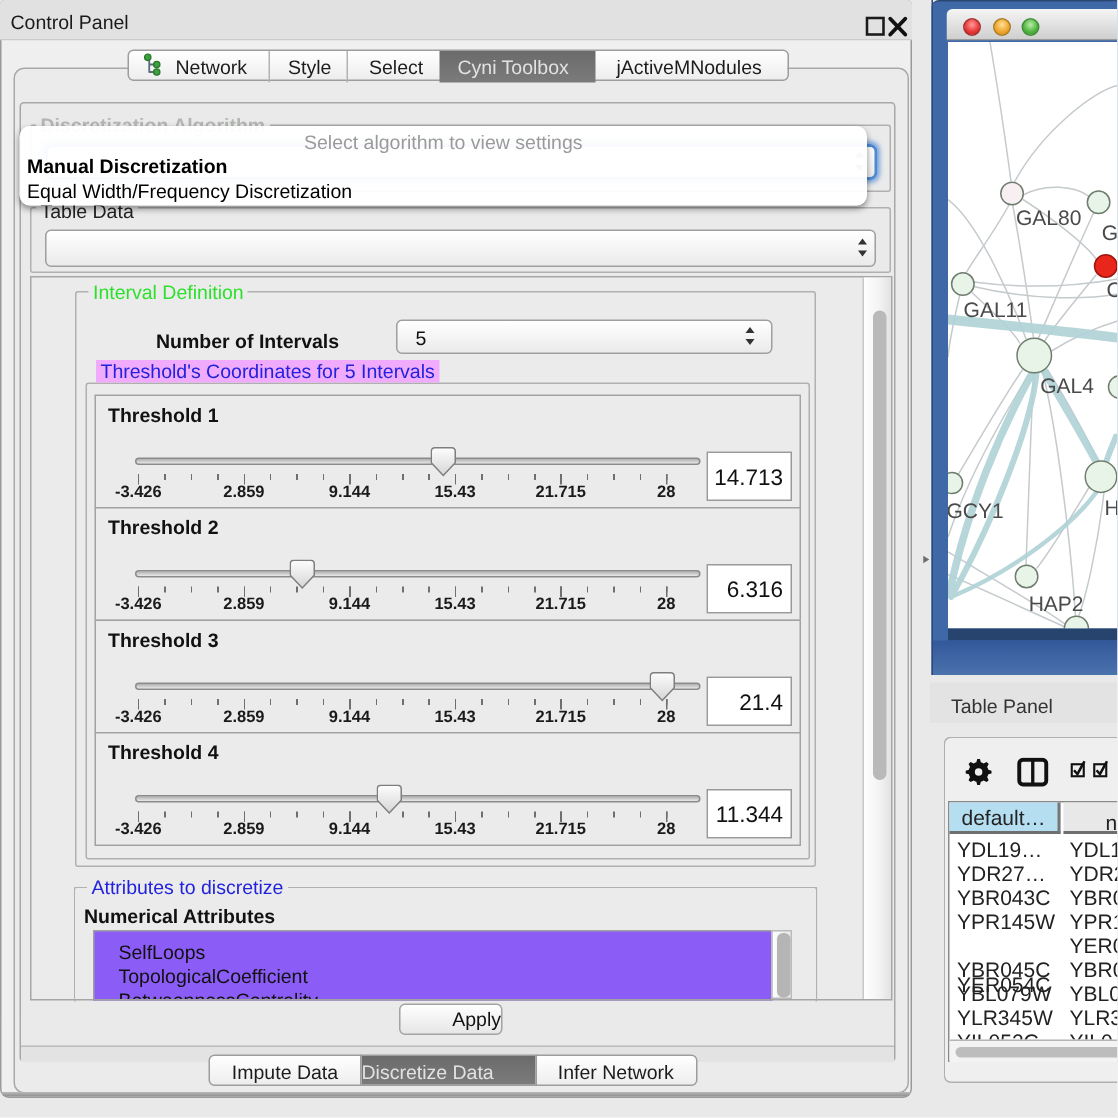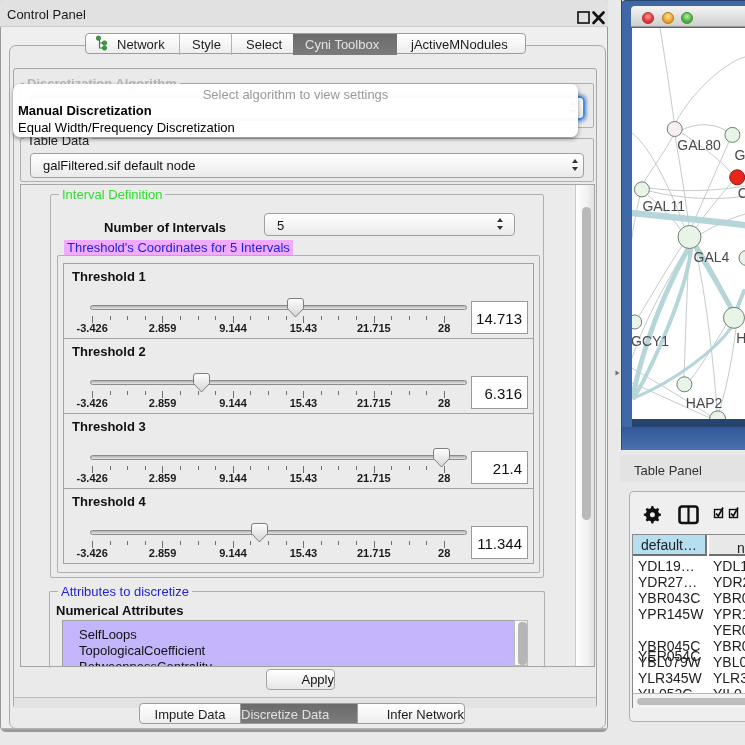--- a/index.html
+++ b/index.html
@@ -45,21 +45,21 @@
        background:linear-gradient(#b0b0b0,#e8e8e8);}
   .ticks{left:28px;top:52px;width:353px;height:4px;
        background-image:repeating-linear-gradient(90deg,#6f6f6f 0,#6f6f6f 1px,transparent 1px,transparent 17.6px);}
   .ticksM{left:28px;top:52px;width:353px;height:7px;
        background-image:repeating-linear-gradient(90deg,#6f6f6f 0,#6f6f6f 1px,transparent 1px,transparent 70.4px);}
   .ax{top:58px;width:60px;text-align:center;font-size:11px;font-weight:bold;color:#1a1a1a;}
   .tval{left:407px;top:37px;width:57px;height:33px;background:#fff;border:1px solid #9a9a9a;
         font-size:15px;line-height:33px;text-align:right;padding-right:5px;box-sizing:border-box;color:#111;}
   .thumb{top:34px;}
   
-  #alist{left:62px;top:620px;width:453px;height:47px;background:#c4b5fd;border:1px solid #a0a0a0;
+  #alist{left:62px;top:620px;width:453px;height:47px;background:#8b5cf6;border:1px solid #a0a0a0;
          box-sizing:border-box;overflow:hidden;font-size:13px;color:#111;}
   
   .btn{border:1px solid #a3a3a3;border-radius:4px;background:linear-gradient(#ffffff,#e6e6e6);
        font-size:13px;text-align:right;color:#111;box-sizing:border-box;}
   
   #btabs{left:139px;top:703px;width:326px;height:21px;border:1px solid #9d9d9d;border-radius:4px;
          background:linear-gradient(#ffffff,#ededed);box-sizing:border-box;}
   
   #popup{left:13px;top:84px;width:565px;height:53px;background:rgba(255,255,255,0.96);
          border-radius:7px;box-shadow:0 2px 4px rgba(0,0,0,0.42);}
@@ -110,21 +110,20 @@
 
   <div class="grp abs" style="left:20px;top:83px;width:572px;height:43px"></div>
   <div class="gt abs" style="left:24px;top:76px;color:#b3b6b3;font-weight:bold">Discretization Algorithm</div>
   <div class="combo abs" style="left:30px;top:96px;width:555px;height:24px;border:2px solid #4e8ad2;border-radius:5px;box-shadow:0 0 3px 1.5px rgba(80,140,215,0.7)"></div>
   <div class="cartop abs" style="left:570px;top:101px;border-bottom-color:#555"></div>
   <div class="carbot abs" style="left:570px;top:110px;border-top-color:#555"></div>
 
   <div class="grp abs" style="left:20px;top:138px;width:572px;height:42px"></div>
   <div class="gt abs" style="left:24px;top:133px;color:#222">Table Data</div>
   <div class="combo abs" style="left:30px;top:153px;width:554px;height:25px"></div>
-  <div class="abs" style="left:43px;top:158px;font-size:13px;color:#111">galFiltered.sif default node</div>
   <div class="cartop abs" style="left:572px;top:159px"></div>
   <div class="carbot abs" style="left:572px;top:167px"></div>
 
   <div id="spane" class="abs"></div>
   <div id="sbar" class="abs"></div>
   <div id="sthumb" class="abs"></div>
 
   <div class="grp abs" style="left:50px;top:194px;width:492px;height:382px"></div>
   <div class="gt abs" style="left:59px;top:187px;color:#2ee02e;background:#ebebeb">Interval Definition</div>
   <div class="abs" style="left:104px;top:220px;font-size:13px;font-weight:bold;color:#111">Number of Intervals</div>
@@ -238,21 +237,21 @@
   </div>
   <div class="abs" style="left:514px;top:620px;width:14px;height:46px;background:linear-gradient(90deg,#fdfdfd,#ececec);border:1px solid #bbb;box-sizing:border-box"></div>
   <div class="abs" style="left:518px;top:622px;width:9px;height:43px;background:#b5b5b5;border-radius:4px"></div>
 
   <div class="btn abs" style="left:266px;top:669px;width:69px;height:21px;line-height:19px">Apply</div>
 
   <div id="btabs" class="abs"></div>
   <div class="abs" style="left:241px;top:704px;width:116px;height:19px;background:linear-gradient(#6b6b6b,#7b7b7b)"></div>
   <div class="abs" style="left:140px;top:707px;width:100px;height:14px;font-size:13px;text-align:center;color:#1c1c1c">Impute Data</div>
   <div class="abs" style="left:241px;top:707px;width:116px;height:14px;font-size:13px;text-align:left;color:#e2e2e2">Discretize Data</div>
-  <div class="abs" style="left:357px;top:707px;width:107px;height:14px;font-size:13px;text-align:right;color:#1c1c1c">Infer Network</div>
+  <div class="abs" style="left:357px;top:707px;width:107px;height:14px;font-size:13px;text-align:center;color:#1c1c1c">Infer Network</div>
   <div class="abs" style="left:240px;top:703px;width:1px;height:21px;background:#9d9d9d"></div>
   <div class="abs" style="left:357px;top:703px;width:1px;height:21px;background:#9d9d9d"></div>
 
   <div id="popup" class="abs"></div>
   <div class="abs" style="left:13px;top:87px;width:565px;font-size:13px;color:#9a9a9a;text-align:center">Select algorithm to view settings</div>
   <div class="abs" style="left:18px;top:103px;font-size:13px;font-weight:bold;color:#000">Manual Discretization</div>
   <div class="abs" style="left:18px;top:120px;font-size:13px;color:#000">Equal Width/Frequency Discretization</div>
 
   <svg class="abs" style="left:615px;top:370px" width="5" height="6" viewBox="0 0 5 6">
     <path d="M0.5,0.5 L4.5,3 L0.5,5.5 Z" fill="#6e6e6e"></path>

